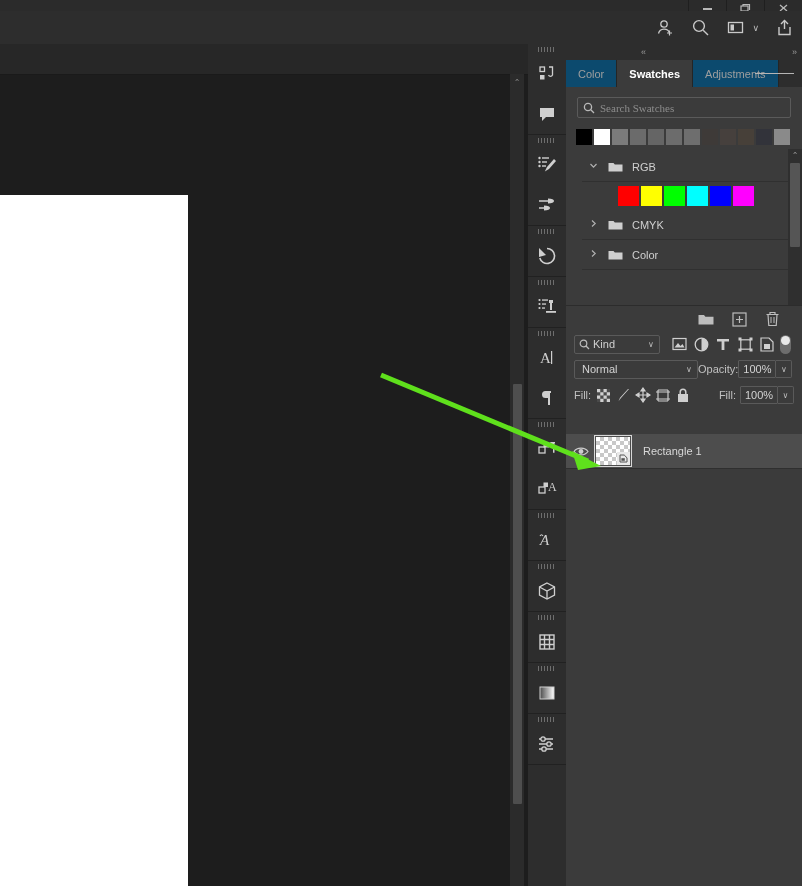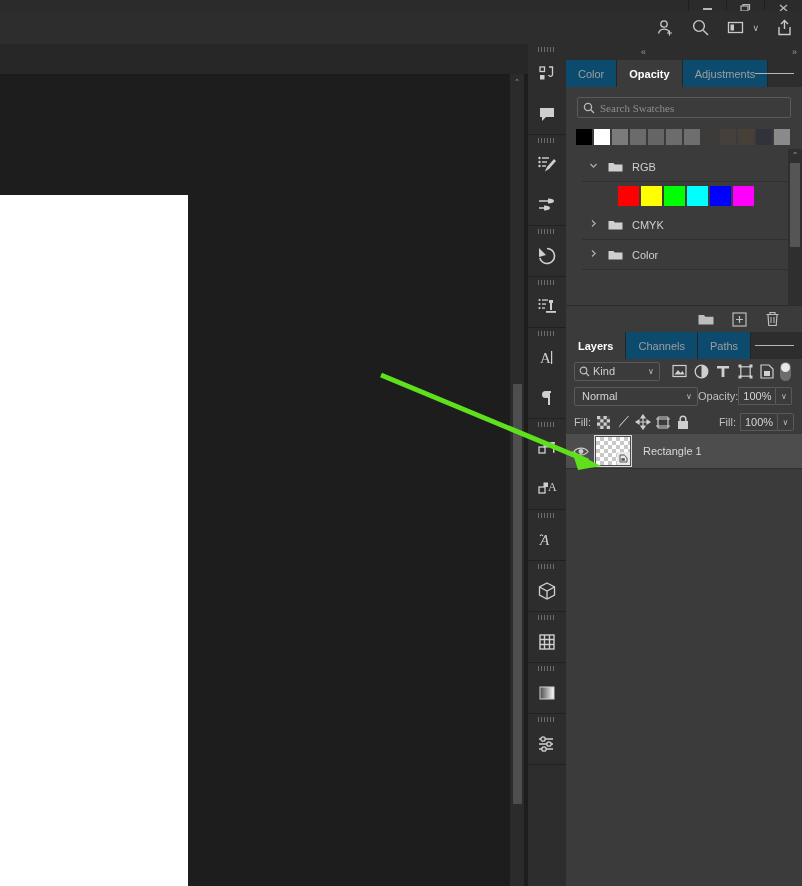--- a/index.html
+++ b/index.html
@@ -397,21 +397,21 @@
 
 <div class="abs" id="dock-collapse">
   <span class="dbl-chev" style="left:75px;">«</span>
   <span class="dbl-chev" style="right:6px;">»</span>
 </div>
 
 <div class="abs" id="swatch-panel">
 
   <div class="tabstrip">
     <div class="ptab">Color</div>
-    <div class="ptab active">Opacity</div>
+    <div class="ptab active">Swatches</div>
     <div class="ptab">Adjustments</div>
     <div class="pmenu">
       <div></div>
         <div></div>
         <div></div>
     </div>
   </div>
 
   <div id="swatch-body">
 
@@ -536,30 +536,20 @@
           <path d="M6 6 v6 M9 6 v6" stroke="#bdbdbd" stroke-width="1"></path>
         </svg>
       </span>
     </div>
 
   </div>
 </div>
 
 <div class="abs" id="layers-panel">
 
-  <div class="tabstrip">
-    <div class="ptab active">Layers</div>
-    <div class="ptab">Channels</div>
-    <div class="ptab">Paths</div>
-    <div class="pmenu">
-      <div></div>
-        <div></div>
-        <div></div>
-    </div>
-  </div>
 
   <div id="filter-row">
     <div id="kind-select">
       <span class="kico">
         <svg width="11" height="11" viewBox="0 0 11 11">
           <circle cx="4.5" cy="4.5" r="3.3" fill="none" stroke="#bcbcbc" stroke-width="1.2"></circle>
           <path d="M7 7 L10 10" stroke="#bcbcbc" stroke-width="1.2"></path>
         </svg>
       </span>
       <span class="klabel">Kind</span>

